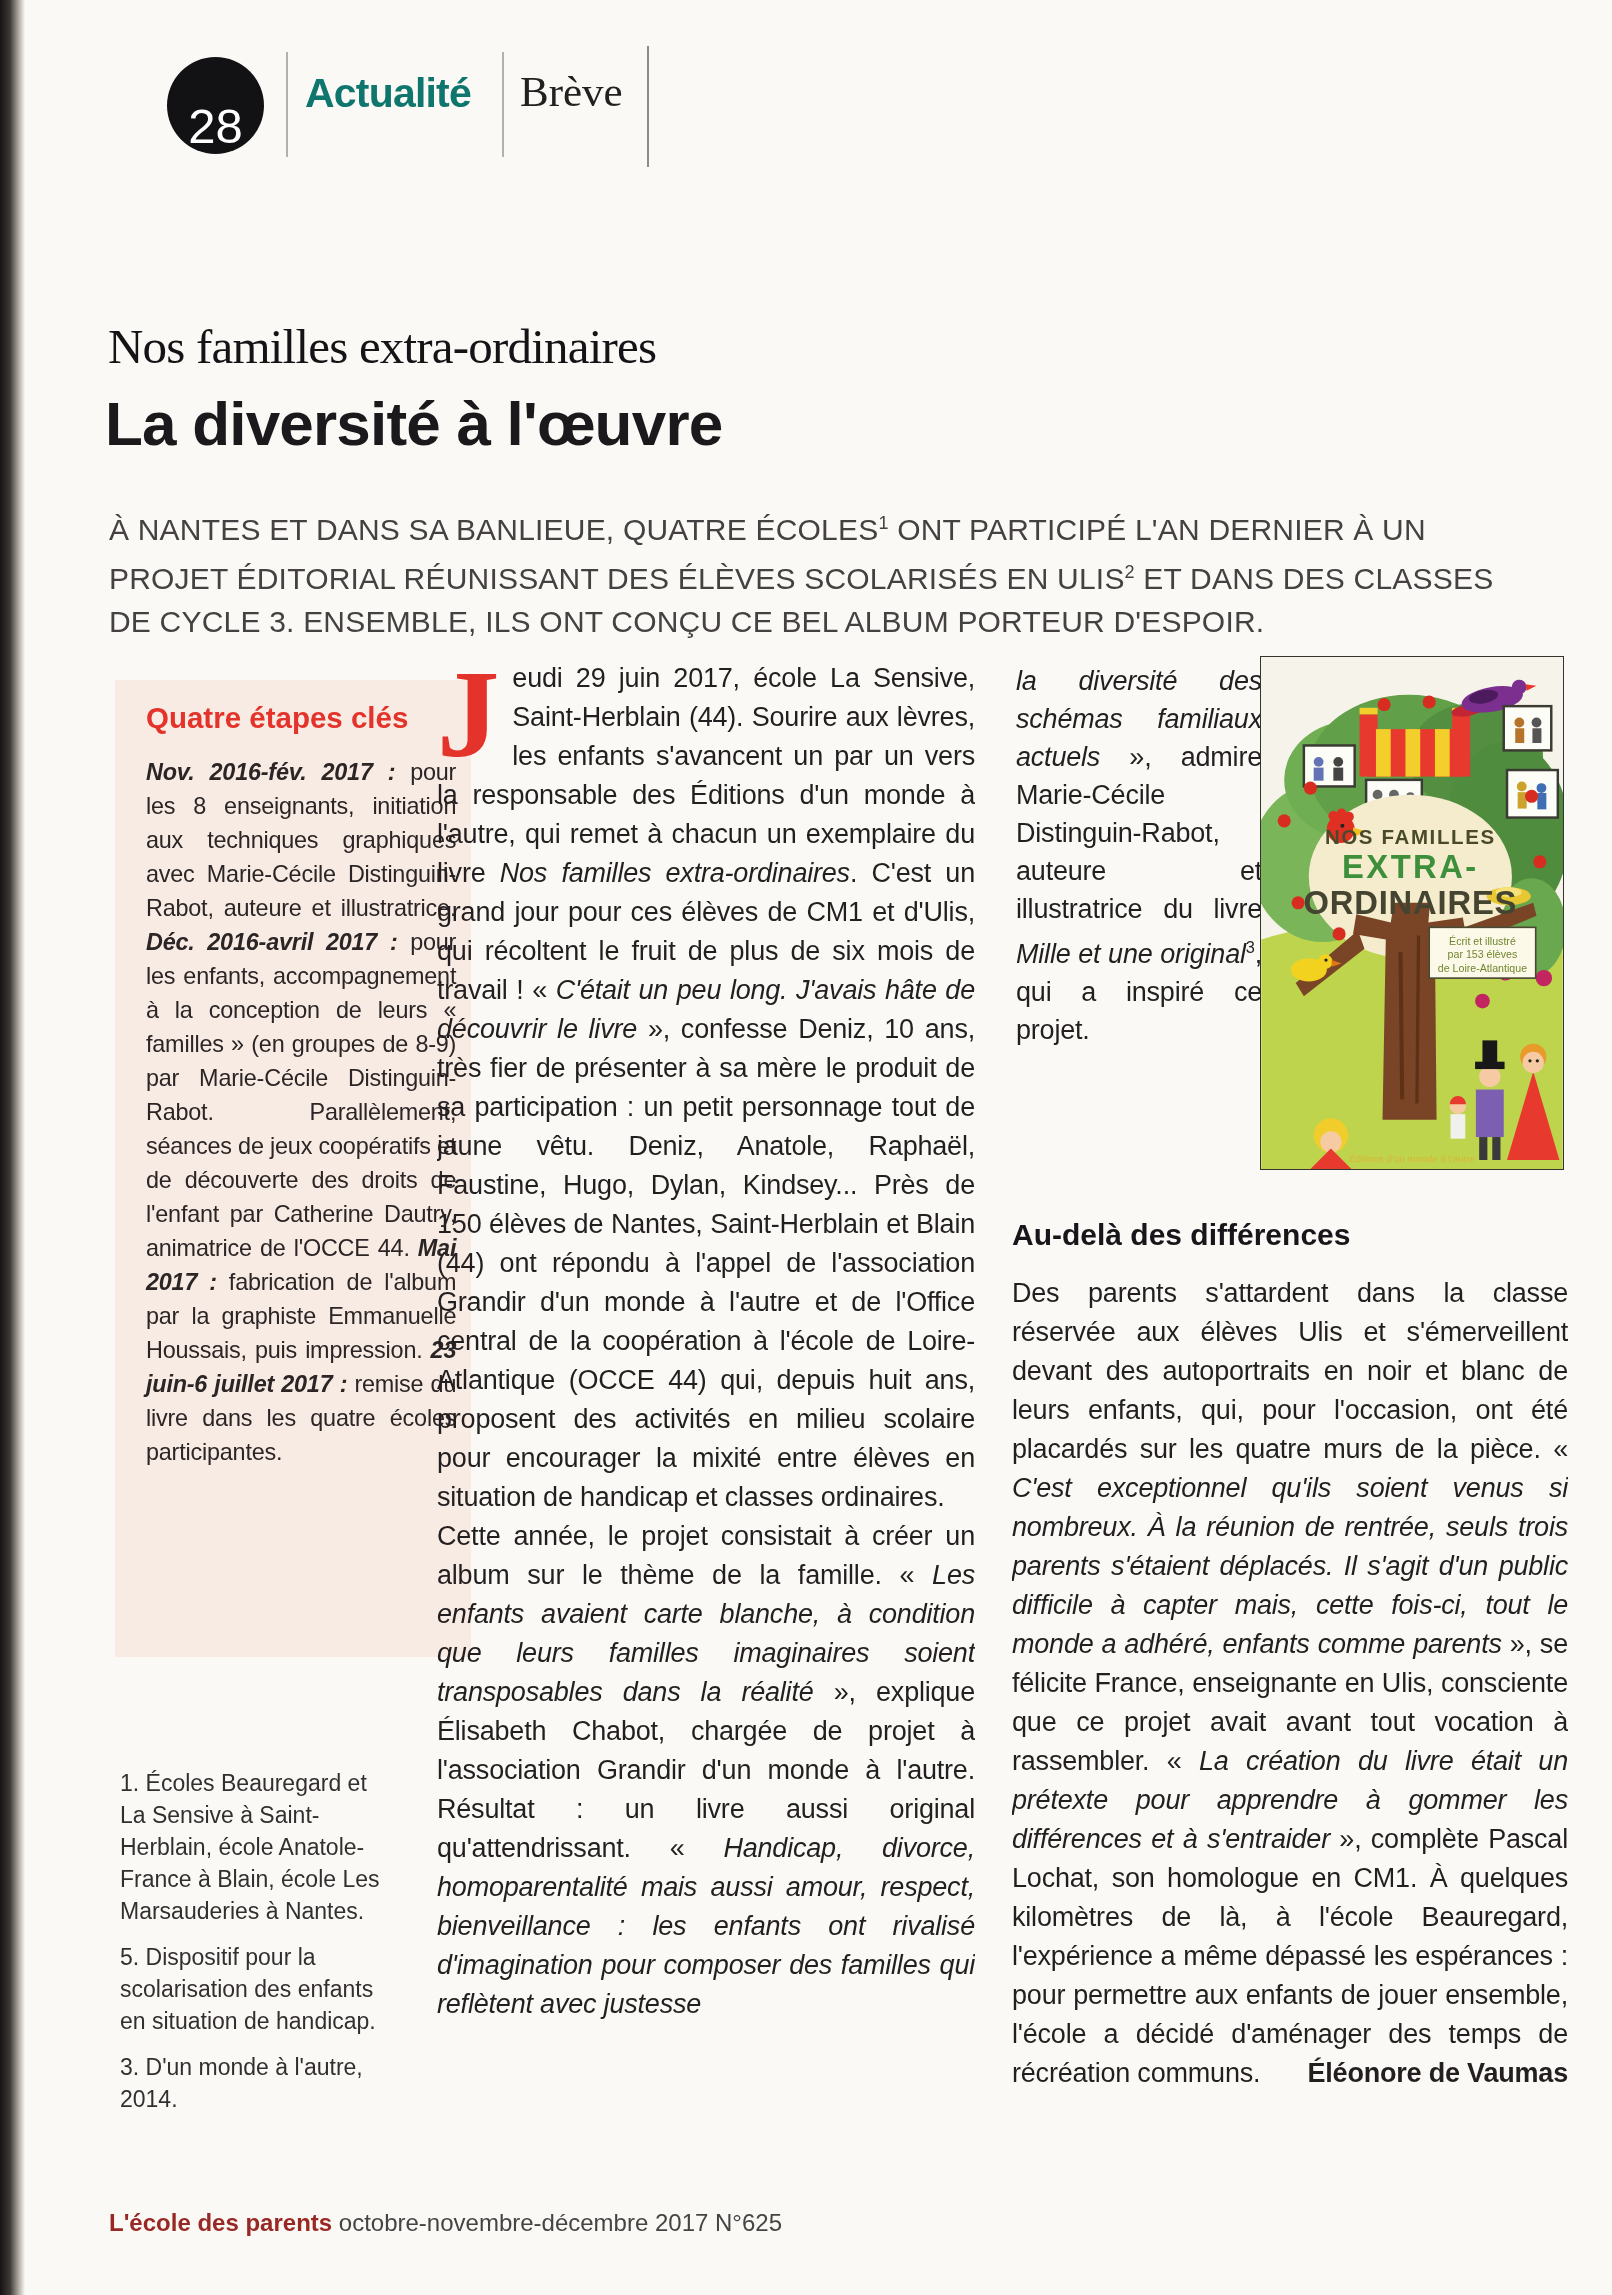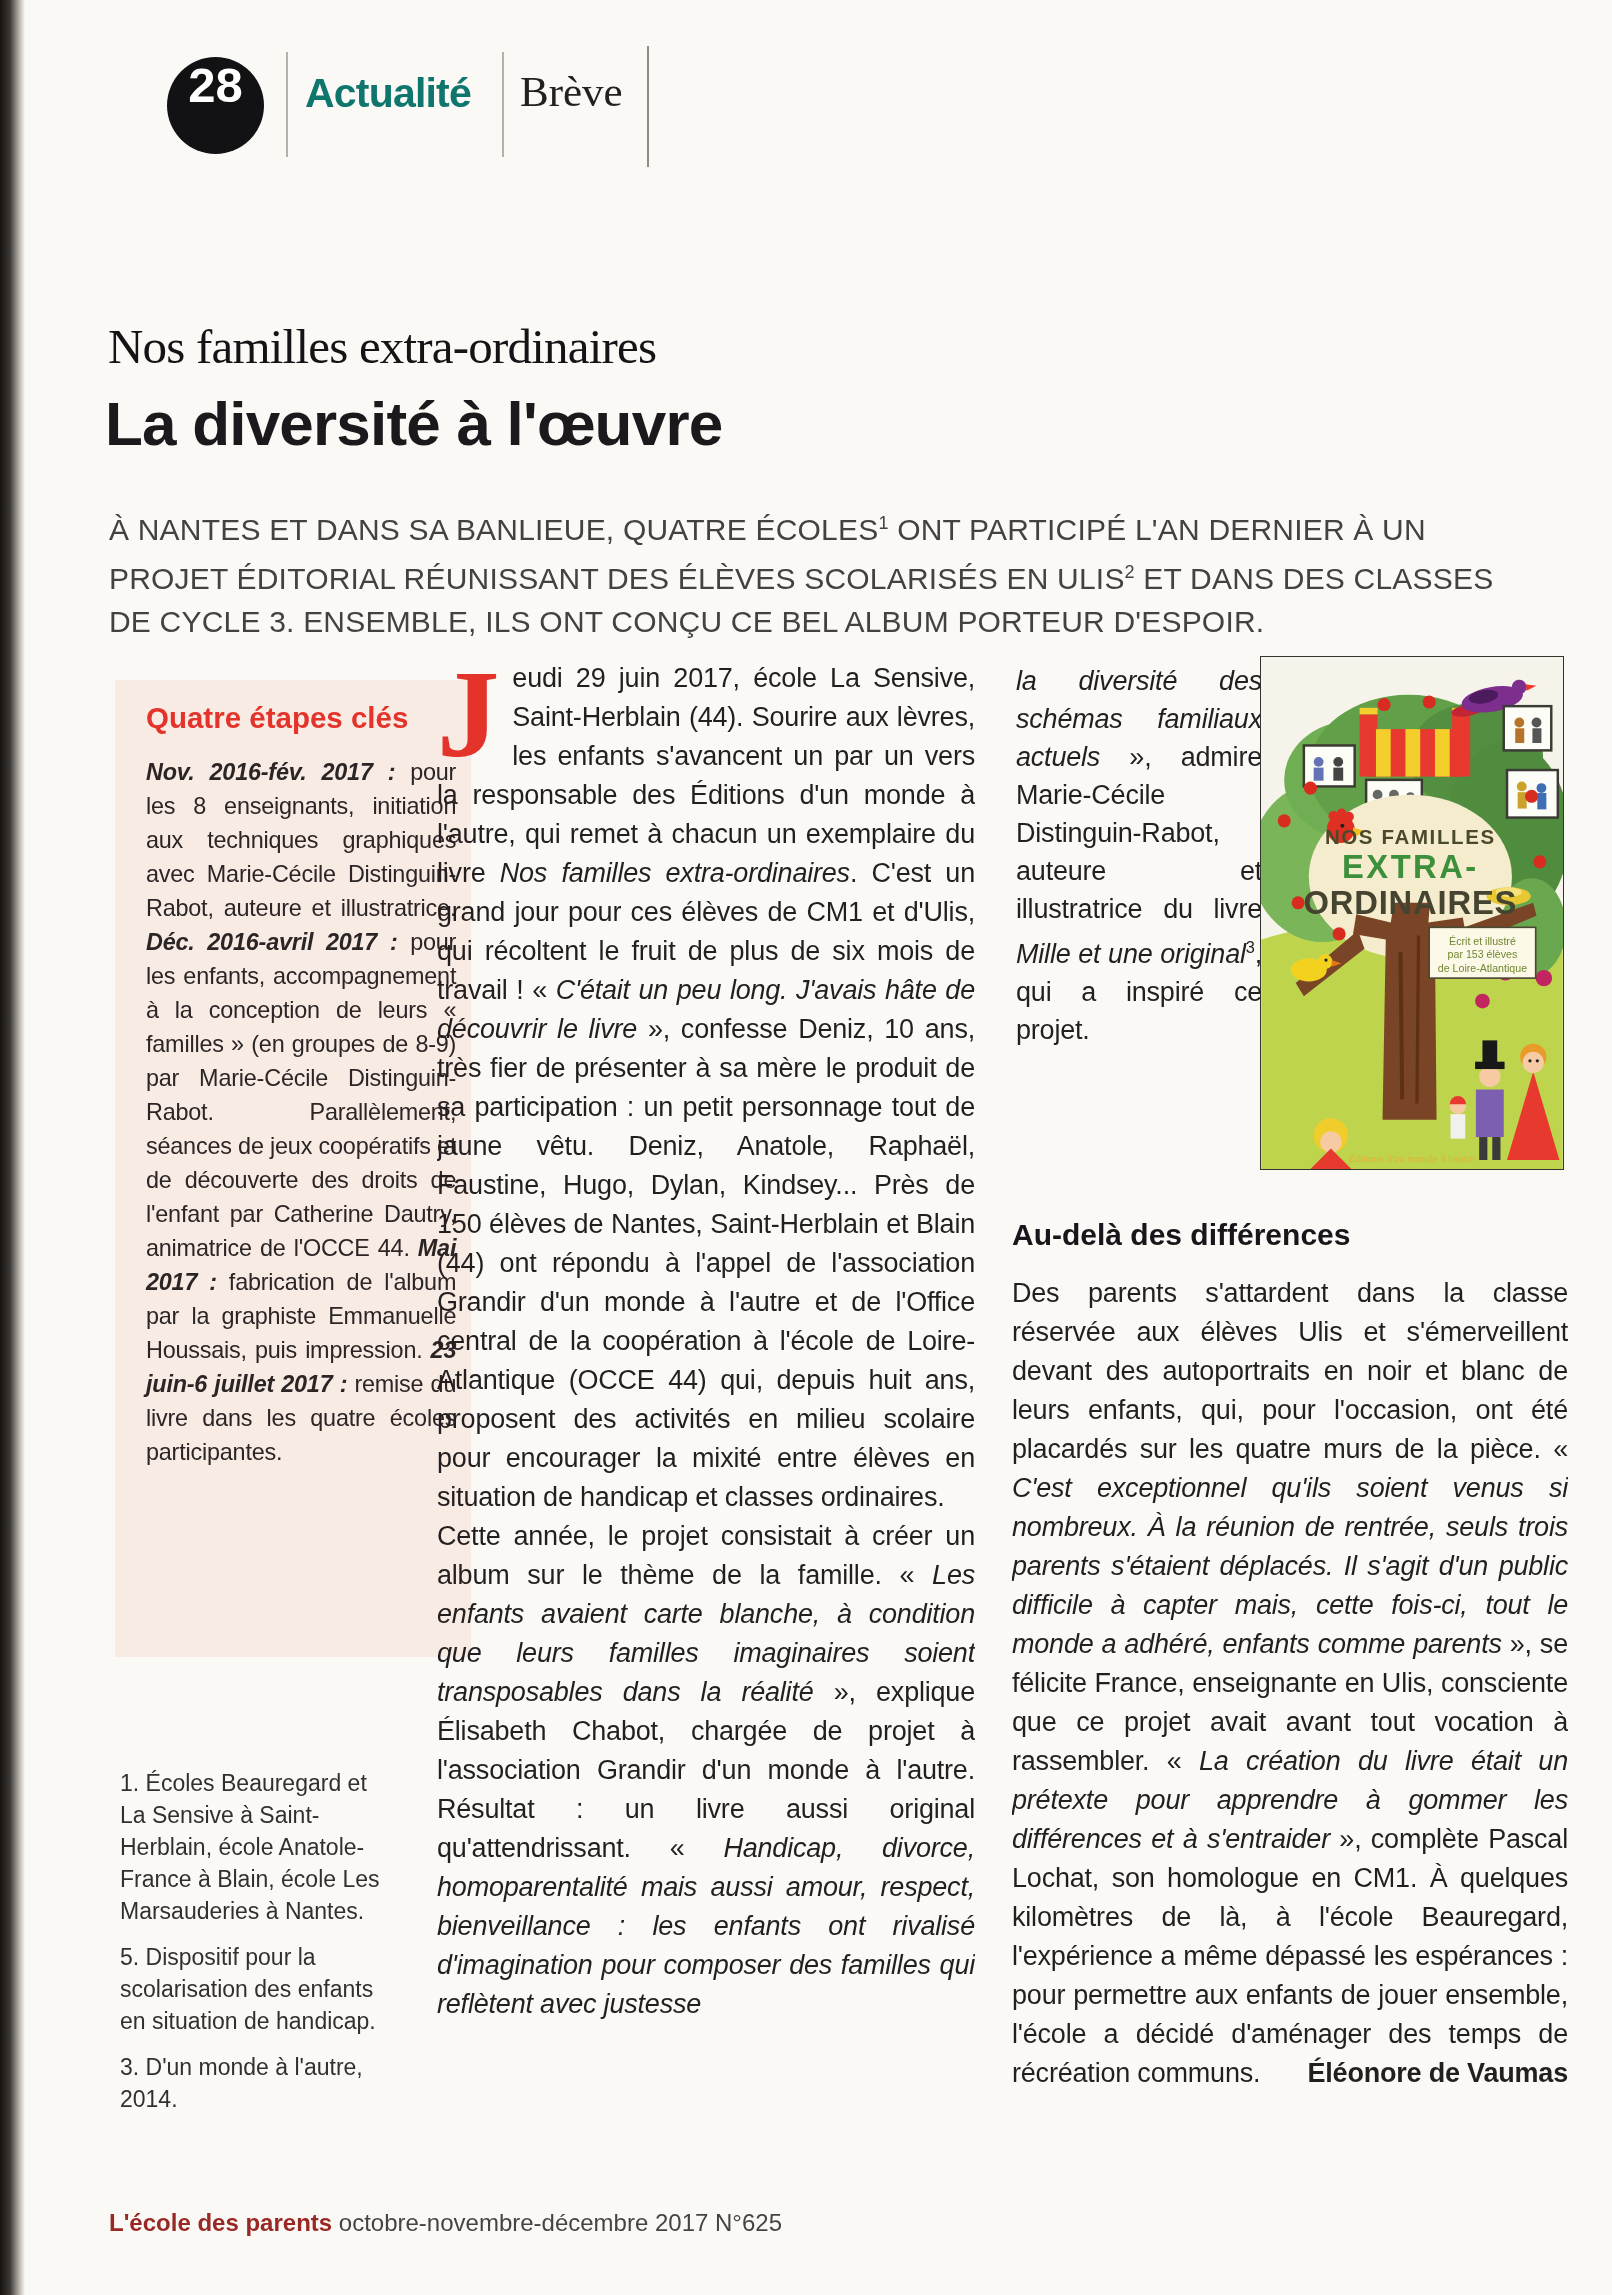--- a/index.html
+++ b/index.html
@@ -4,21 +4,21 @@
 <style>
   html,body{margin:0;padding:0;background:#fbf9f5;}
   .page{position:relative;width:1613px;height:2295px;background:#fbf9f5;overflow:hidden;
         font-family:"Liberation Sans", sans-serif;color:#262223;}
   .abs{position:absolute;}
   
   .scan-edge{left:0;top:0;width:24.6px;height:2295px;
      background:linear-gradient(90deg,#151312 0%,#3d3936 40%,#a8a29b 72%,rgba(251,249,245,0) 100%);}
   
   .page-circle{left:167px;top:57px;width:97px;height:97px;border-radius:50%;background:#121114;
-     display:flex;align-items:flex-start;justify-content:center;color:#fff;font-size:49px;font-weight:bold;}
+     display:flex;align-items:flex-end;justify-content:center;color:#fff;font-size:49px;font-weight:normal;}
   .vrule{width:1.6px;background:#b4b0ab;}
   .section-label{left:305px;top:70px;font-size:41px;font-weight:bold;color:#0f766e;letter-spacing:-0.8px;}
   .rubric-label{left:520px;top:67px;font-family:"Liberation Serif",serif;font-size:43px;color:#232021;}
   
   .kicker{left:108px;top:318px;font-family:"Liberation Serif",serif;font-size:49px;color:#151315;letter-spacing:-0.8px;}
   .main-title{left:105px;top:388px;font-size:62px;font-weight:bold;color:#1b191b;letter-spacing:-0.8px;text-align:center;}
   .standfirst{left:109px;top:502px;width:1403px;font-size:30px;line-height:43px;color:#454142;letter-spacing:0.2px;}
   .standfirst sup{font-size:18px;}
   
   .side-box{left:115px;top:680px;width:356px;height:977px;background:#f8ebe3;box-sizing:border-box;

